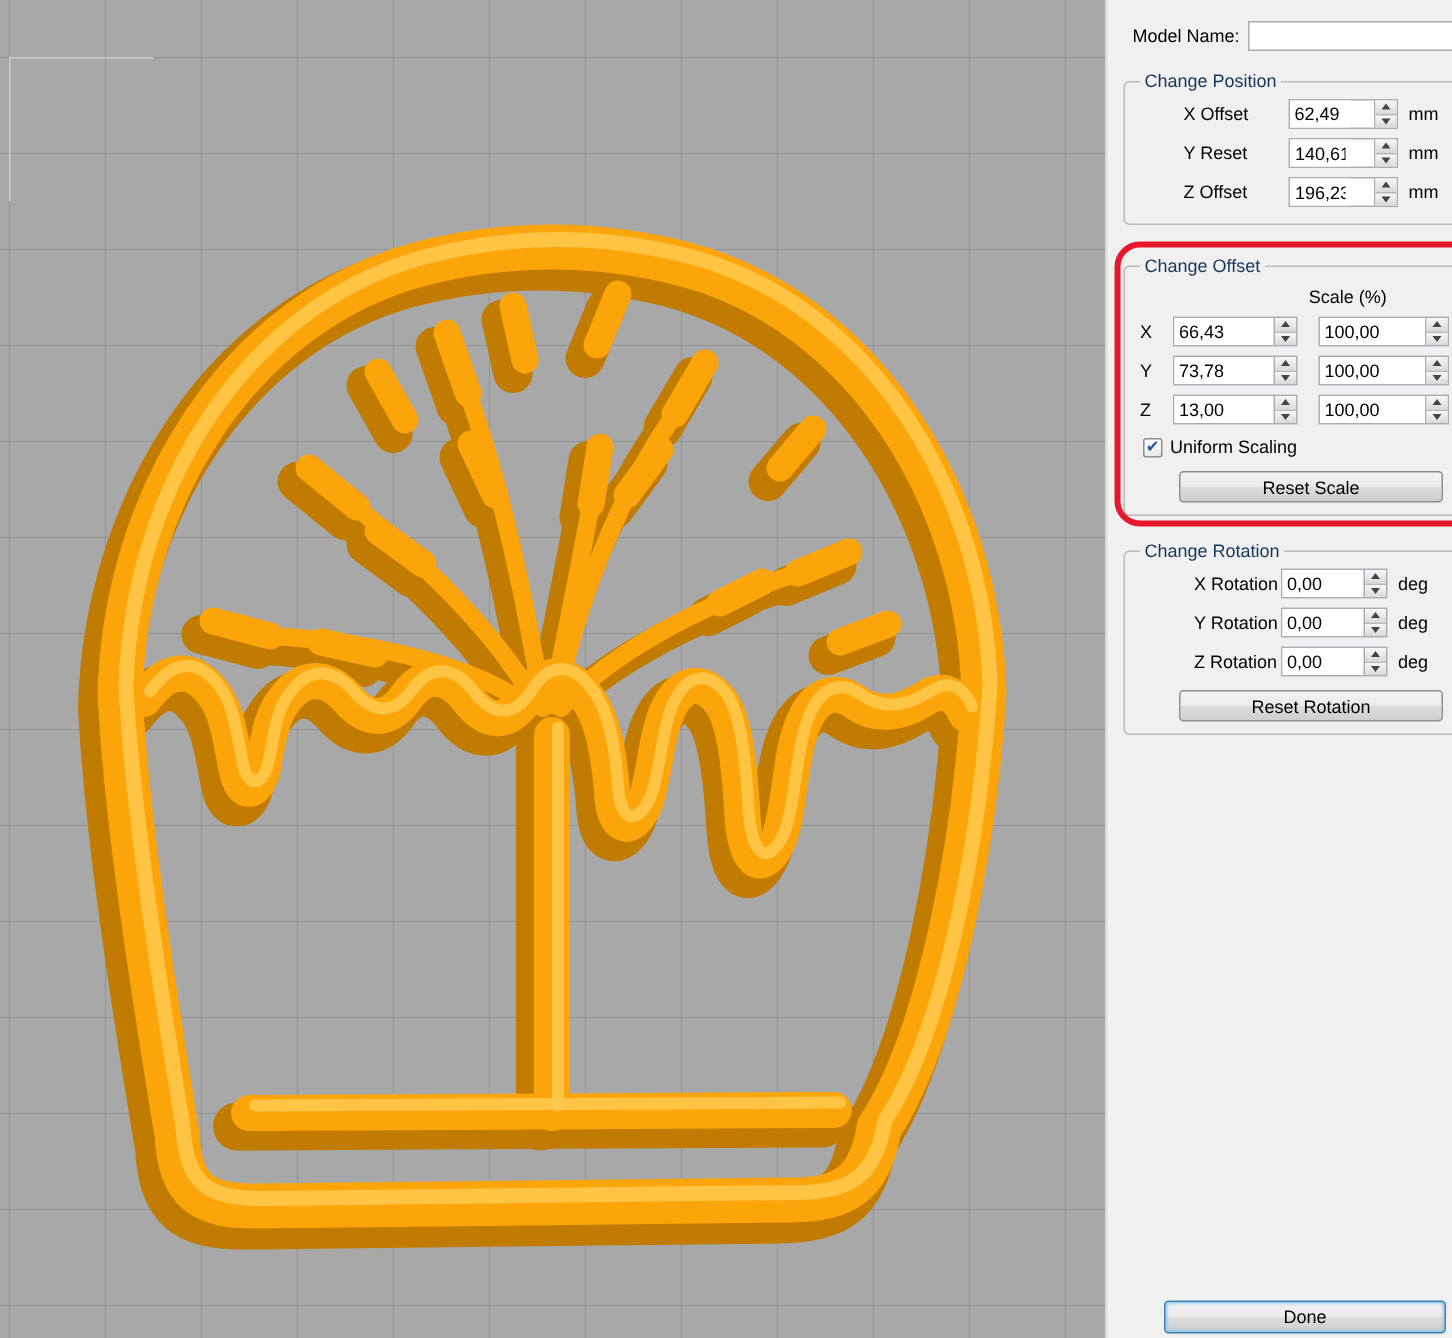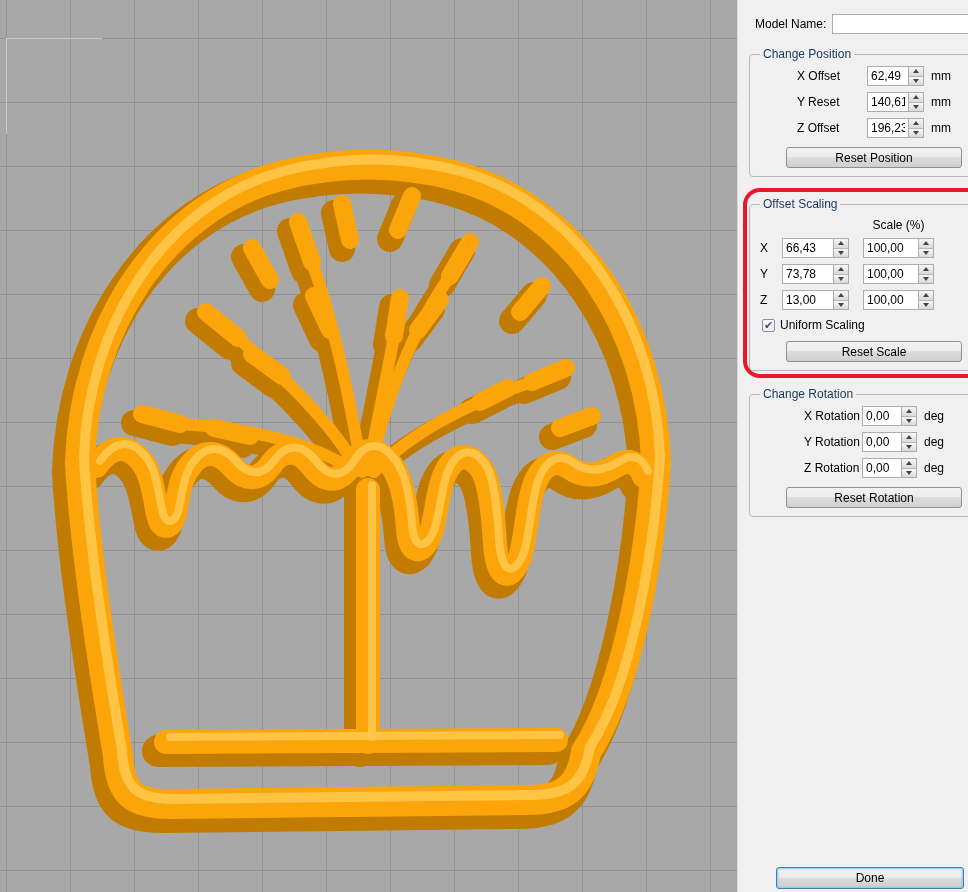--- a/index.html
+++ b/index.html
@@ -48,21 +48,21 @@
   }
   fieldset.group legend { padding: 0 3px; color: #17365d; }
   .grp-position { margin-top: 13px; }
   .grp-rotation { margin-top: 16px; }
 
   .field-row { display: flex; align-items: center; height: 26px; justify-content: center; }
   .grp-position .field-label { width: 70px; }
   .grp-rotation .field-label { width: 58px; }
   .unit { margin-left: 7px; }
 
-  .spinbox { display: inline-flex; height: 20px; border: 1px solid #abadb3; background: #fff; }
+  .spinbox { display: inline-flex; height: 20px; border: 1px solid #abadb3; background: #fff; gap: 16px; }
   .spin-input { border: none; outline: none; padding: 0 3px; font: 12px "Liberation Sans", sans-serif; min-width: 0; }
   .w40 .spin-input { width: 40px; }
   .w38 .spin-input { width: 38px; }
   .w50 .spin-input { width: 50px; }
   .w54 .spin-input { width: 54px; }
   .spin-btns { display: flex; flex-direction: column; width: 15px; border-left: 1px solid #abadb3; }
   .spin-btn {
     flex: 1; display: flex; align-items: center; justify-content: center;
     background: linear-gradient(#f7f7f7, #d9d9d9); cursor: default;
   }
@@ -194,26 +194,25 @@
               <i class="tri tri-up"></i>
             </span>
           <span class="spin-btn">
               <i class="tri tri-down"></i>
             </span>
         </span>
       </span>
       <span class="unit">mm</span>
     </div>
 
-    <button class="reset-btn">Reset Position</button>
   </fieldset>
 
   <div class="scaling-wrap">
     <fieldset class="group grp-scaling">
-      <legend>Offset Scaling</legend>
+      <legend>Change Offset</legend>
 
       <div class="scale-header-row">
         <span class="spacer"></span>
         <span class="col-head-size">Size (mm)</span>
         <span class="col-head-gap"></span>
         <span class="col-head-scale">Scale (%)</span>
       </div>
 
       <div class="scale-row">
         <span class="axis-label">X</span>

